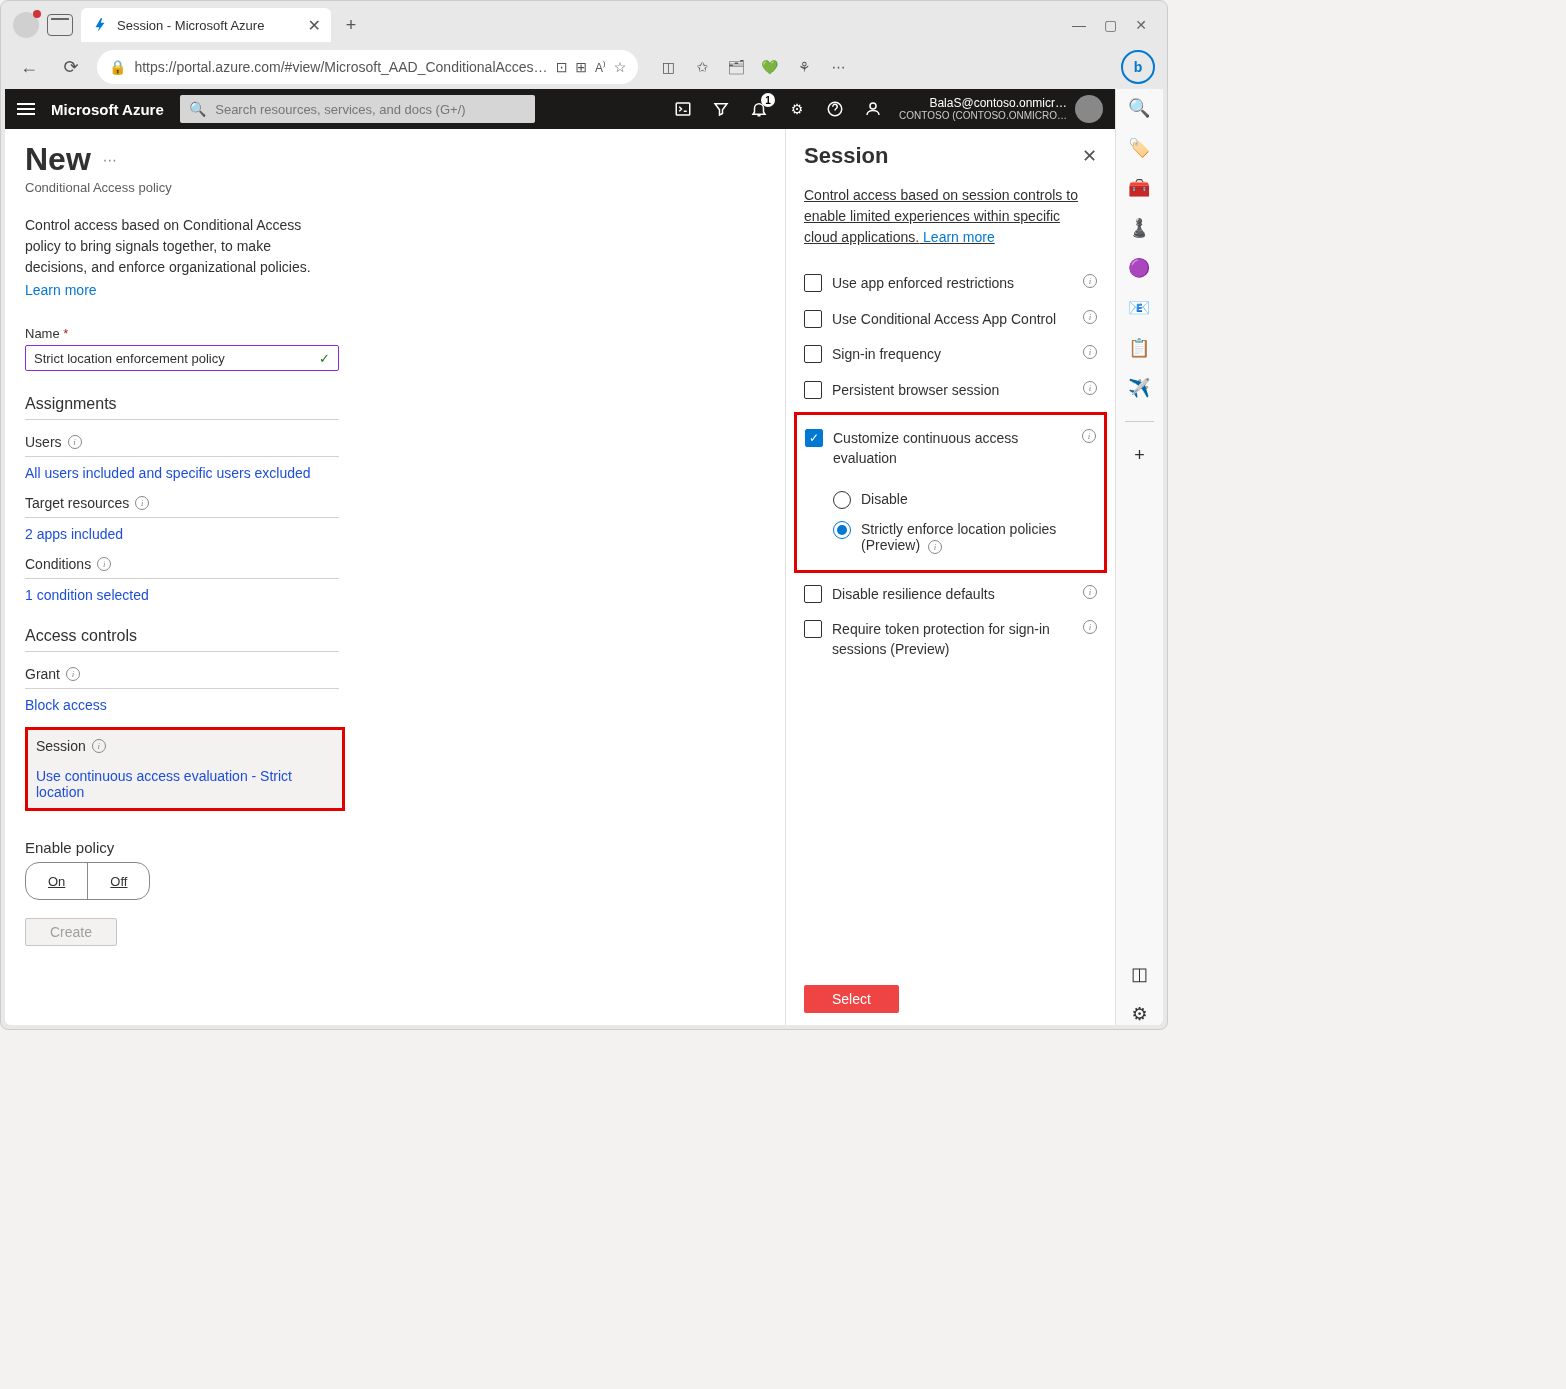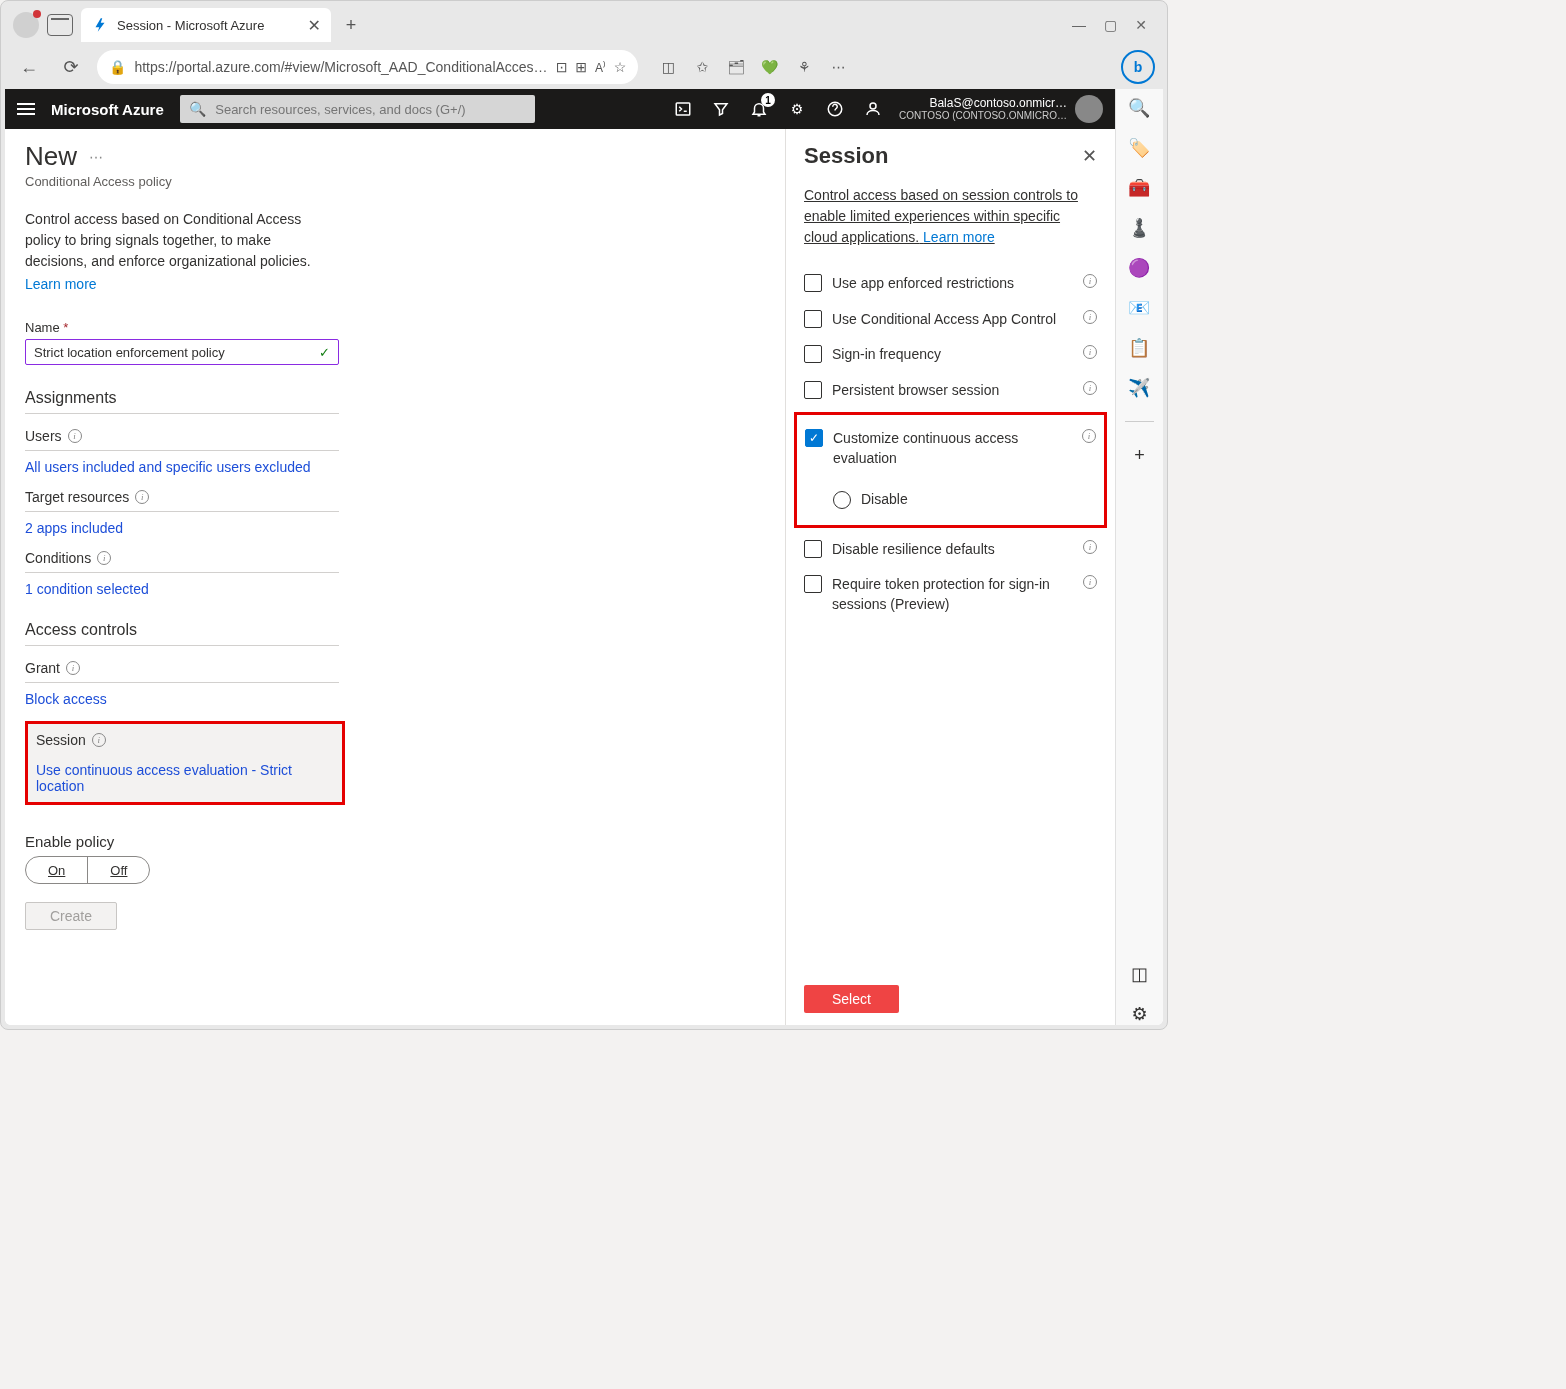--- a/index.html
+++ b/index.html
@@ -52,42 +52,42 @@
 .user-text .line2 { font-size: 10px; color: #ccc; white-space: nowrap; overflow: hidden; text-overflow: ellipsis; }
 .user-avatar { width: 28px; height: 28px; border-radius: 50%; background: #888; }
 
 
 .azure-body { flex: 1; display: flex; overflow: hidden; background: #fff; }
 .left-panel { flex: 1; padding: 12px 20px; overflow-y: auto; }
 .breadcrumb { font-size: 13px; margin-bottom: 12px; }
 .breadcrumb a { color: #0078d4; text-decoration: none; }
 .breadcrumb .sep { color: #888; margin: 0 4px; }
 .page-title-row { display: flex; align-items: center; gap: 12px; }
-.page-title { font-size: 26px; font-weight: 400; }
+.page-title { font-size: 32px; font-weight: 700; }
 .page-subtitle { font-size: 13px; color: #605e5c; margin-top: 2px; margin-bottom: 20px; }
 .intro-text { font-size: 14px; line-height: 1.5; max-width: 300px; margin-bottom: 4px; }
 .link { color: #0078d4; cursor: pointer; }
 
 .field-group { margin-top: 28px; max-width: 314px; }
 .field-label { font-size: 13px; margin-bottom: 4px; }
 .required { color: #a4262c; }
 .text-input { width: 100%; height: 26px; border: 1px solid #8a2be2; border-radius: 2px; padding: 0 8px; display: flex; align-items: center; justify-content: space-between; font-size: 13px; }
 .text-input .check { color: #107c10; }
 
 .section-header { font-size: 16px; margin-top: 24px; padding-bottom: 6px; border-bottom: 1px solid #d2d0ce; max-width: 314px; }
 .sub-item { margin-top: 14px; max-width: 314px; }
 .sub-item-header { display: flex; align-items: center; gap: 6px; font-size: 14px; padding-bottom: 6px; border-bottom: 1px solid #d2d0ce; }
 .sub-item-value { color: #1d4ed8; font-size: 14px; margin-top: 8px; }
 .info-ico { width: 14px; height: 14px; border: 1px solid #888; border-radius: 50%; display: inline-flex; align-items: center; justify-content: center; font-size: 9px; color: #888; font-style: italic; font-family: serif; }
 
 .highlighted-box { border: 3px solid #e50000; padding: 8px; margin-top: 14px; max-width: 320px; background: #f3f2f1; }
 .highlighted-box .sub-item-header { border: none; }
 
 .enable-policy { margin-top: 28px; }
-.toggle-pill { display: inline-flex; border: 1px solid #8a8886; border-radius: 14px; overflow: hidden; height: 28px; margin-top: 6px; text-decoration: underline; }
+.toggle-pill { display: inline-flex; border: 1px solid #8a8886; border-radius: 14px; overflow: hidden; height: 38px; margin-top: 6px; text-decoration: underline; }
 .toggle-pill .opt { padding: 0 22px; display: flex; align-items: center; font-size: 13px; border-right: 1px solid #8a8886; }
 .toggle-pill .opt:last-child { border-right: none; }
 
 .create-btn { margin-top: 18px; padding: 5px 24px; border: 1px solid #c8c6c4; background: #f3f2f1; color: #a19f9d; font-size: 14px; border-radius: 2px; }
 
 
 .right-panel { width: 330px; border-left: 1px solid #e1dfdd; display: flex; flex-direction: column; }
 .panel-header { display: flex; align-items: center; justify-content: space-between; padding: 14px 18px 8px; }
 .panel-title { font-size: 22px; font-weight: 600; }
 .panel-close { font-size: 18px; color: #555; }
@@ -329,20 +329,27 @@
               <div class="check-row">
                 <div class="checkbox checked">✓</div>
                 <div class="check-label">Customize continuous access evaluation</div>
                 <span class="info-ico">i</span>
               </div>
               <div class="radio-group">
                 <div class="radio-row">
                   <div class="radio"></div>
                   <div>Disable</div>
                 </div>
+                <div class="radio-row">
+                  <div class="radio selected"></div>
+                  <div>
+                    <span>Strictly enforce location policies (Preview)</span>
+                    <span class="info-ico" style="margin-left:4px">i</span>
+                  </div>
+                </div>
               </div>
             </div>
 
 
             <div class="check-row">
               <div class="checkbox"></div>
               <div class="check-label">Disable resilience defaults</div>
               <span class="info-ico">i</span>
             </div>
             <div class="check-row">

